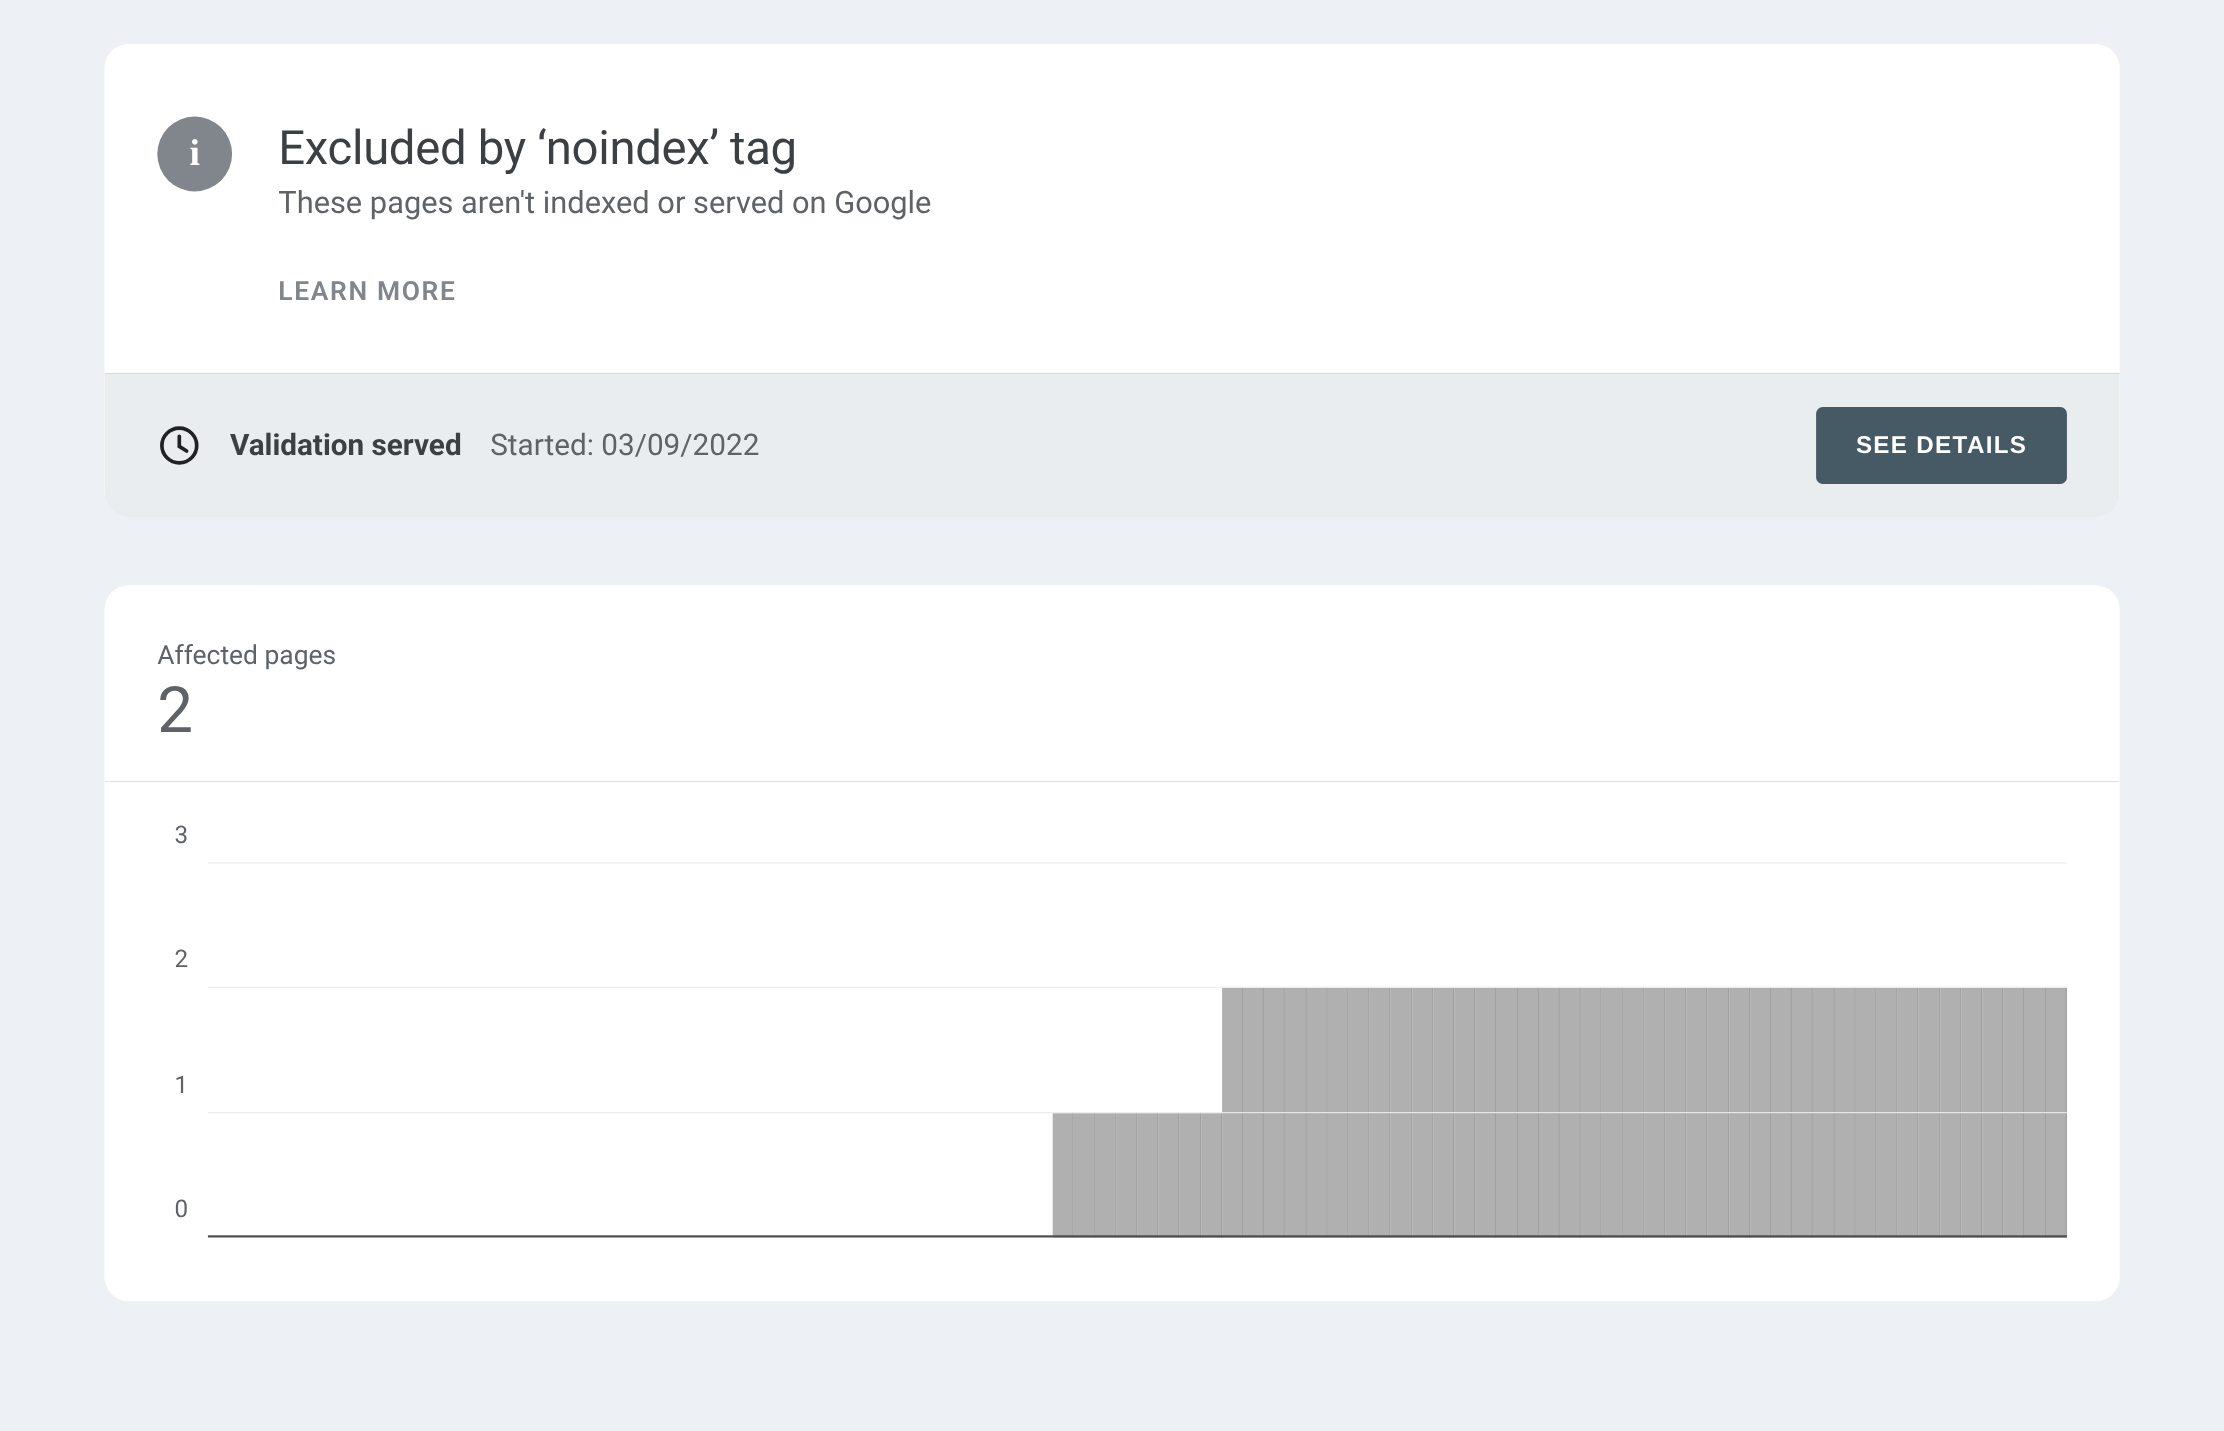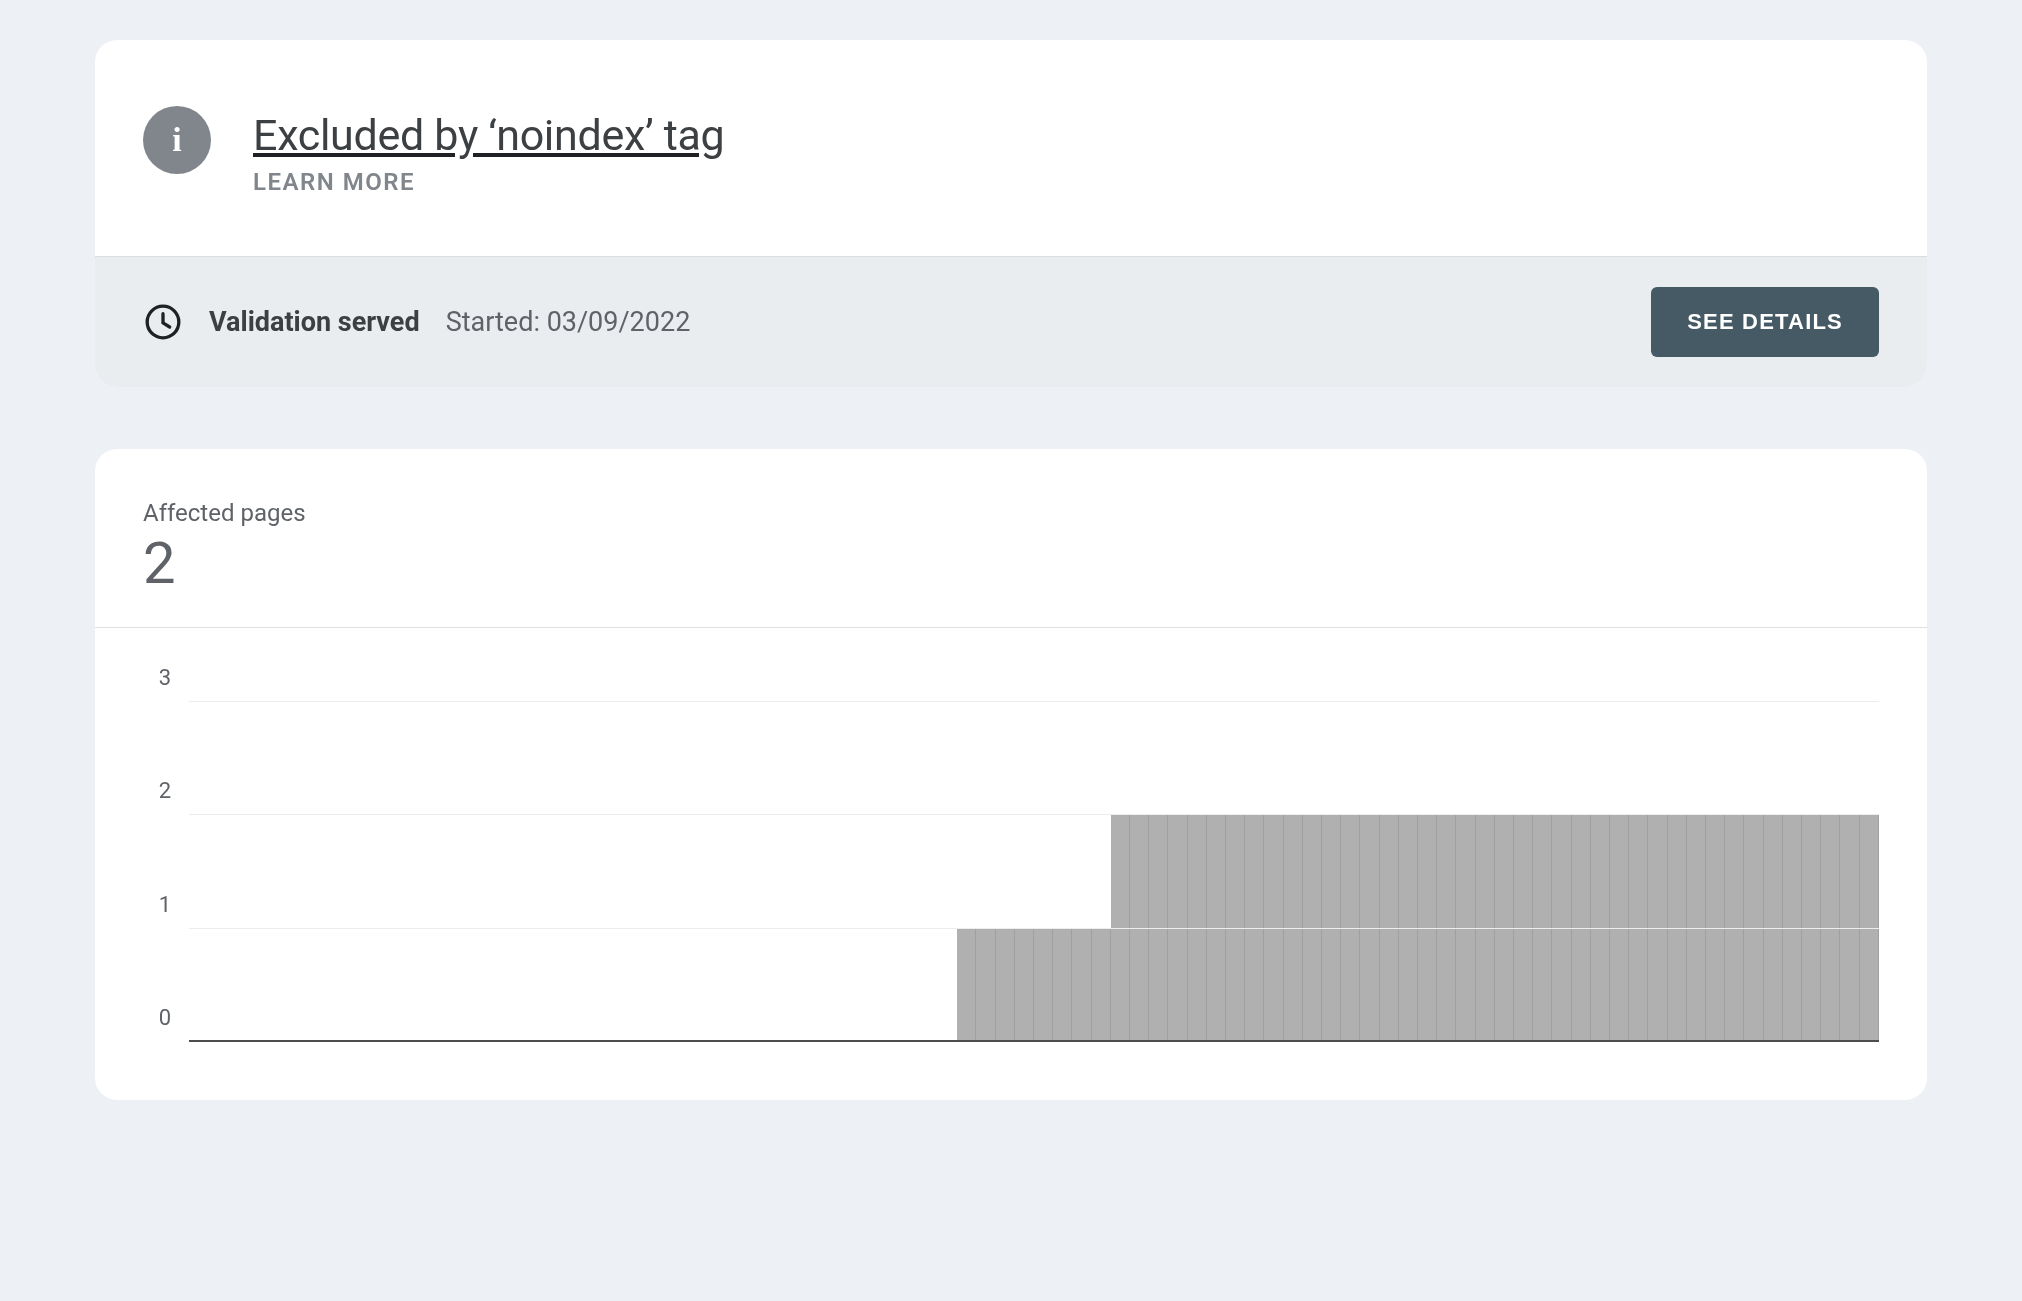--- a/index.html
+++ b/index.html
@@ -34,21 +34,21 @@
     display: flex; align-items: center; justify-content: center;
     flex-shrink: 0;
     margin-top: -4px;
   }
   .info-badge span {
     font-family: Georgia, "Times New Roman", serif;
     font-weight: 700;
     color: #ffffff;
     font-size: 34px;
   }
-  .hdr-texts { flex: 1; text-decoration: underline; }
+  .hdr-texts { flex: 1; }
   .hdr-title {
     font-size: 43px;
     font-weight: 400;
     color: #3c4043;
     margin: 0 0 8px 0;
     letter-spacing: -0.3px;
   }
   .hdr-sub {
     font-size: 28px;
     color: #5f6368;
@@ -172,20 +172,21 @@
 
 <div class="page">
 
   <div class="card">
     <div class="hdr-top">
       <div class="info-badge">
           <span>i</span>
         </div>
       <div class="hdr-texts">
         <h1 class="hdr-title">Excluded by ‘noindex’ tag</h1>
+        <p class="hdr-sub">These pages aren't indexed or served on Google</p>
         <span class="learn-more">LEARN MORE</span>
       </div>
     </div>
     <div class="hdr-status">
       <svg class="clock-icon" viewBox="0 0 24 24">
         <circle cx="12" cy="12" r="9.5" stroke="#202124" stroke-width="2" fill="none"></circle>
         <path d="M12 7 V12.5 L16 15" stroke="#202124" stroke-width="2" fill="none" stroke-linecap="round"></path>
       </svg>
       <span class="status-label">Validation served</span>
       <span class="status-date">Started: 03/09/2022</span>

